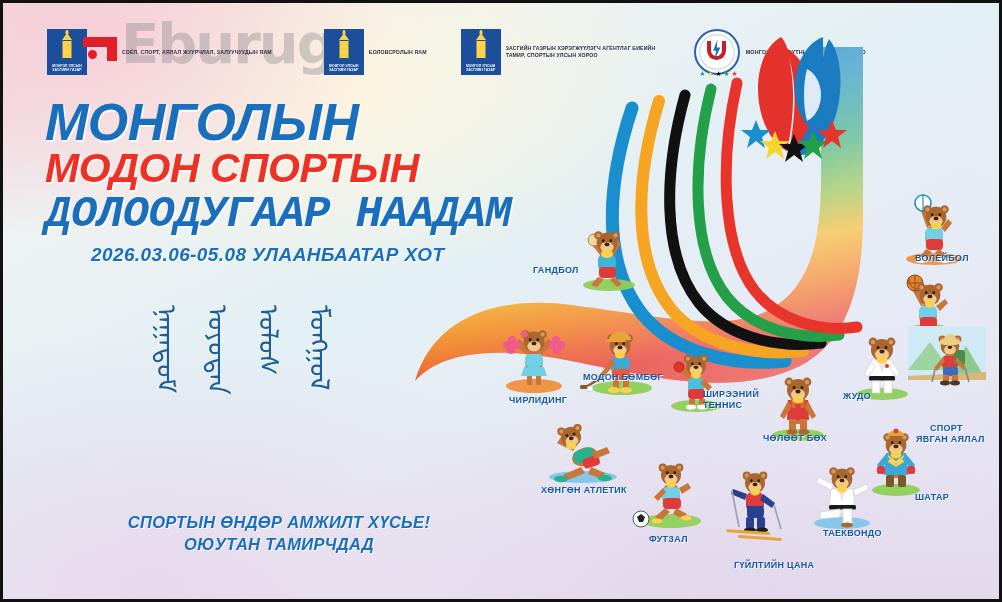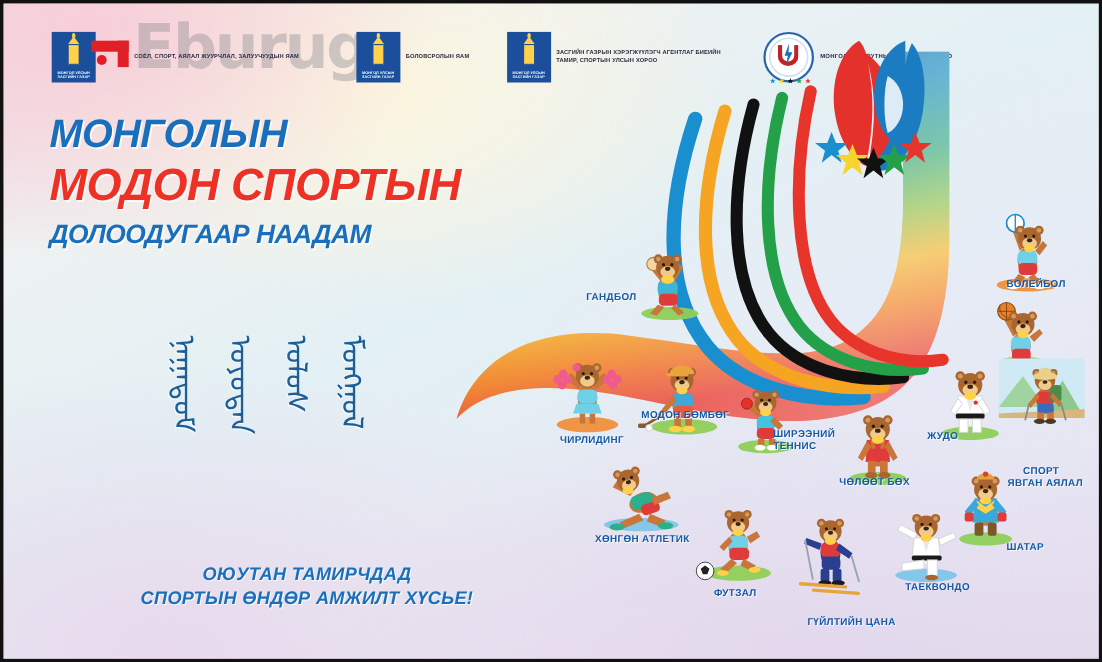--- a/index.html
+++ b/index.html
@@ -88,26 +88,26 @@
   .fed-bolt{
     position:absolute;left:7px;top:-1px;width:9px;height:20px;background:#1a6fbd;
     clip-path:polygon(58% 0,12% 56%,46% 56%,26% 100%,92% 40%,52% 40%);
   }
   .fed-stars{position:absolute;left:4px;bottom:-3px;width:38px;display:flex;justify-content:space-between;}
   .fed-label{font-size:5.4px;line-height:7px;font-weight:700;color:#2c2c44;margin-left:6px;letter-spacing:.2px;}
 
   
   .headline{position:absolute;left:42px;top:96px;}
   .h1{
-    font-size:36px;font-weight:800;font-style:italic;letter-spacing:-.5px;
+    font-size:52px;font-weight:800;font-style:italic;letter-spacing:-.5px;
     color:#1a6fbd;line-height:46px;white-space:nowrap;
     text-shadow:1.5px 1.5px 0 rgba(255,255,255,.85);
   }
   .h1.red{color:#ee3124;font-size:41px;}
-  .h1.third{font-size:24px;}
+  .h1.third{font-size:44px;font-family:Liberation Mono, monospace;}
   .dateline{
     margin-top:7px;margin-left:46px;
     font-size:19px;font-weight:700;font-style:italic;color:#1a6fbd;
     letter-spacing:.4px;white-space:nowrap;
     text-shadow:1px 1px 0 rgba(255,255,255,.8);
   }
 
   
   .mongol-script{
     position:absolute;left:150px;top:302px;display:flex;flex-direction:row-reverse;gap:24px;
@@ -271,32 +271,33 @@
       <polygon points="791,131 795,141 806,141 797,148 800,159 791,152 782,159 785,148 776,141 787,141" fill="#111111"></polygon>
       <polygon points="810,128 814,138 825,138 816,145 819,156 810,149 801,156 804,145 795,138 806,138" fill="#24a049"></polygon>
       <polygon points="829,117 833,127 844,127 835,134 838,145 829,138 820,145 823,134 814,127 825,127" fill="#e8352c"></polygon>
     </g>
   </svg>
 
   <div class="headline">
     <div class="h1">МОНГОЛЫН</div>
     <div class="h1 red">МОДОН СПОРТЫН</div>
     <div class="h1 third">ДОЛООДУГААР НААДАМ</div>
+    <div class="dateline">2026.03.06-05.08   УЛААНБААТАР ХОТ</div>
   </div>
 
   <div class="mongol-script">
     <div class="mcol">ᠮᠣᠩᠭᠣᠯ</div>
     <div class="mcol">ᠤᠯᠤᠰ</div>
     <div class="mcol">ᠣᠶᠤᠲᠠᠨ</div>
     <div class="mcol">ᠨᠠᠭᠠᠳᠤᠮ</div>
   </div>
 
   <div class="slogan">
+    <div>СПОРТЫН ӨНДӨР АМЖИЛТ ХҮСЬЕ!</div>
     <div>ОЮУТАН ТАМИРЧДАД</div>
-    <div>СПОРТЫН ӨНДӨР АМЖИЛТ ХҮСЬЕ!</div>
   </div>
 
   <svg class="art" viewBox="0 0 1002 602">
     <defs>
       <g id="bear-head">
         <circle cx="0" cy="0" r="11" fill="#a9662f"></circle>
         <circle cx="-9" cy="-8" r="4.4" fill="#a9662f"></circle>
         <circle cx="9" cy="-8" r="4.4" fill="#a9662f"></circle>
         <circle cx="-9" cy="-8" r="2.2" fill="#d59a5e"></circle>
         <circle cx="9" cy="-8" r="2.2" fill="#d59a5e"></circle>

